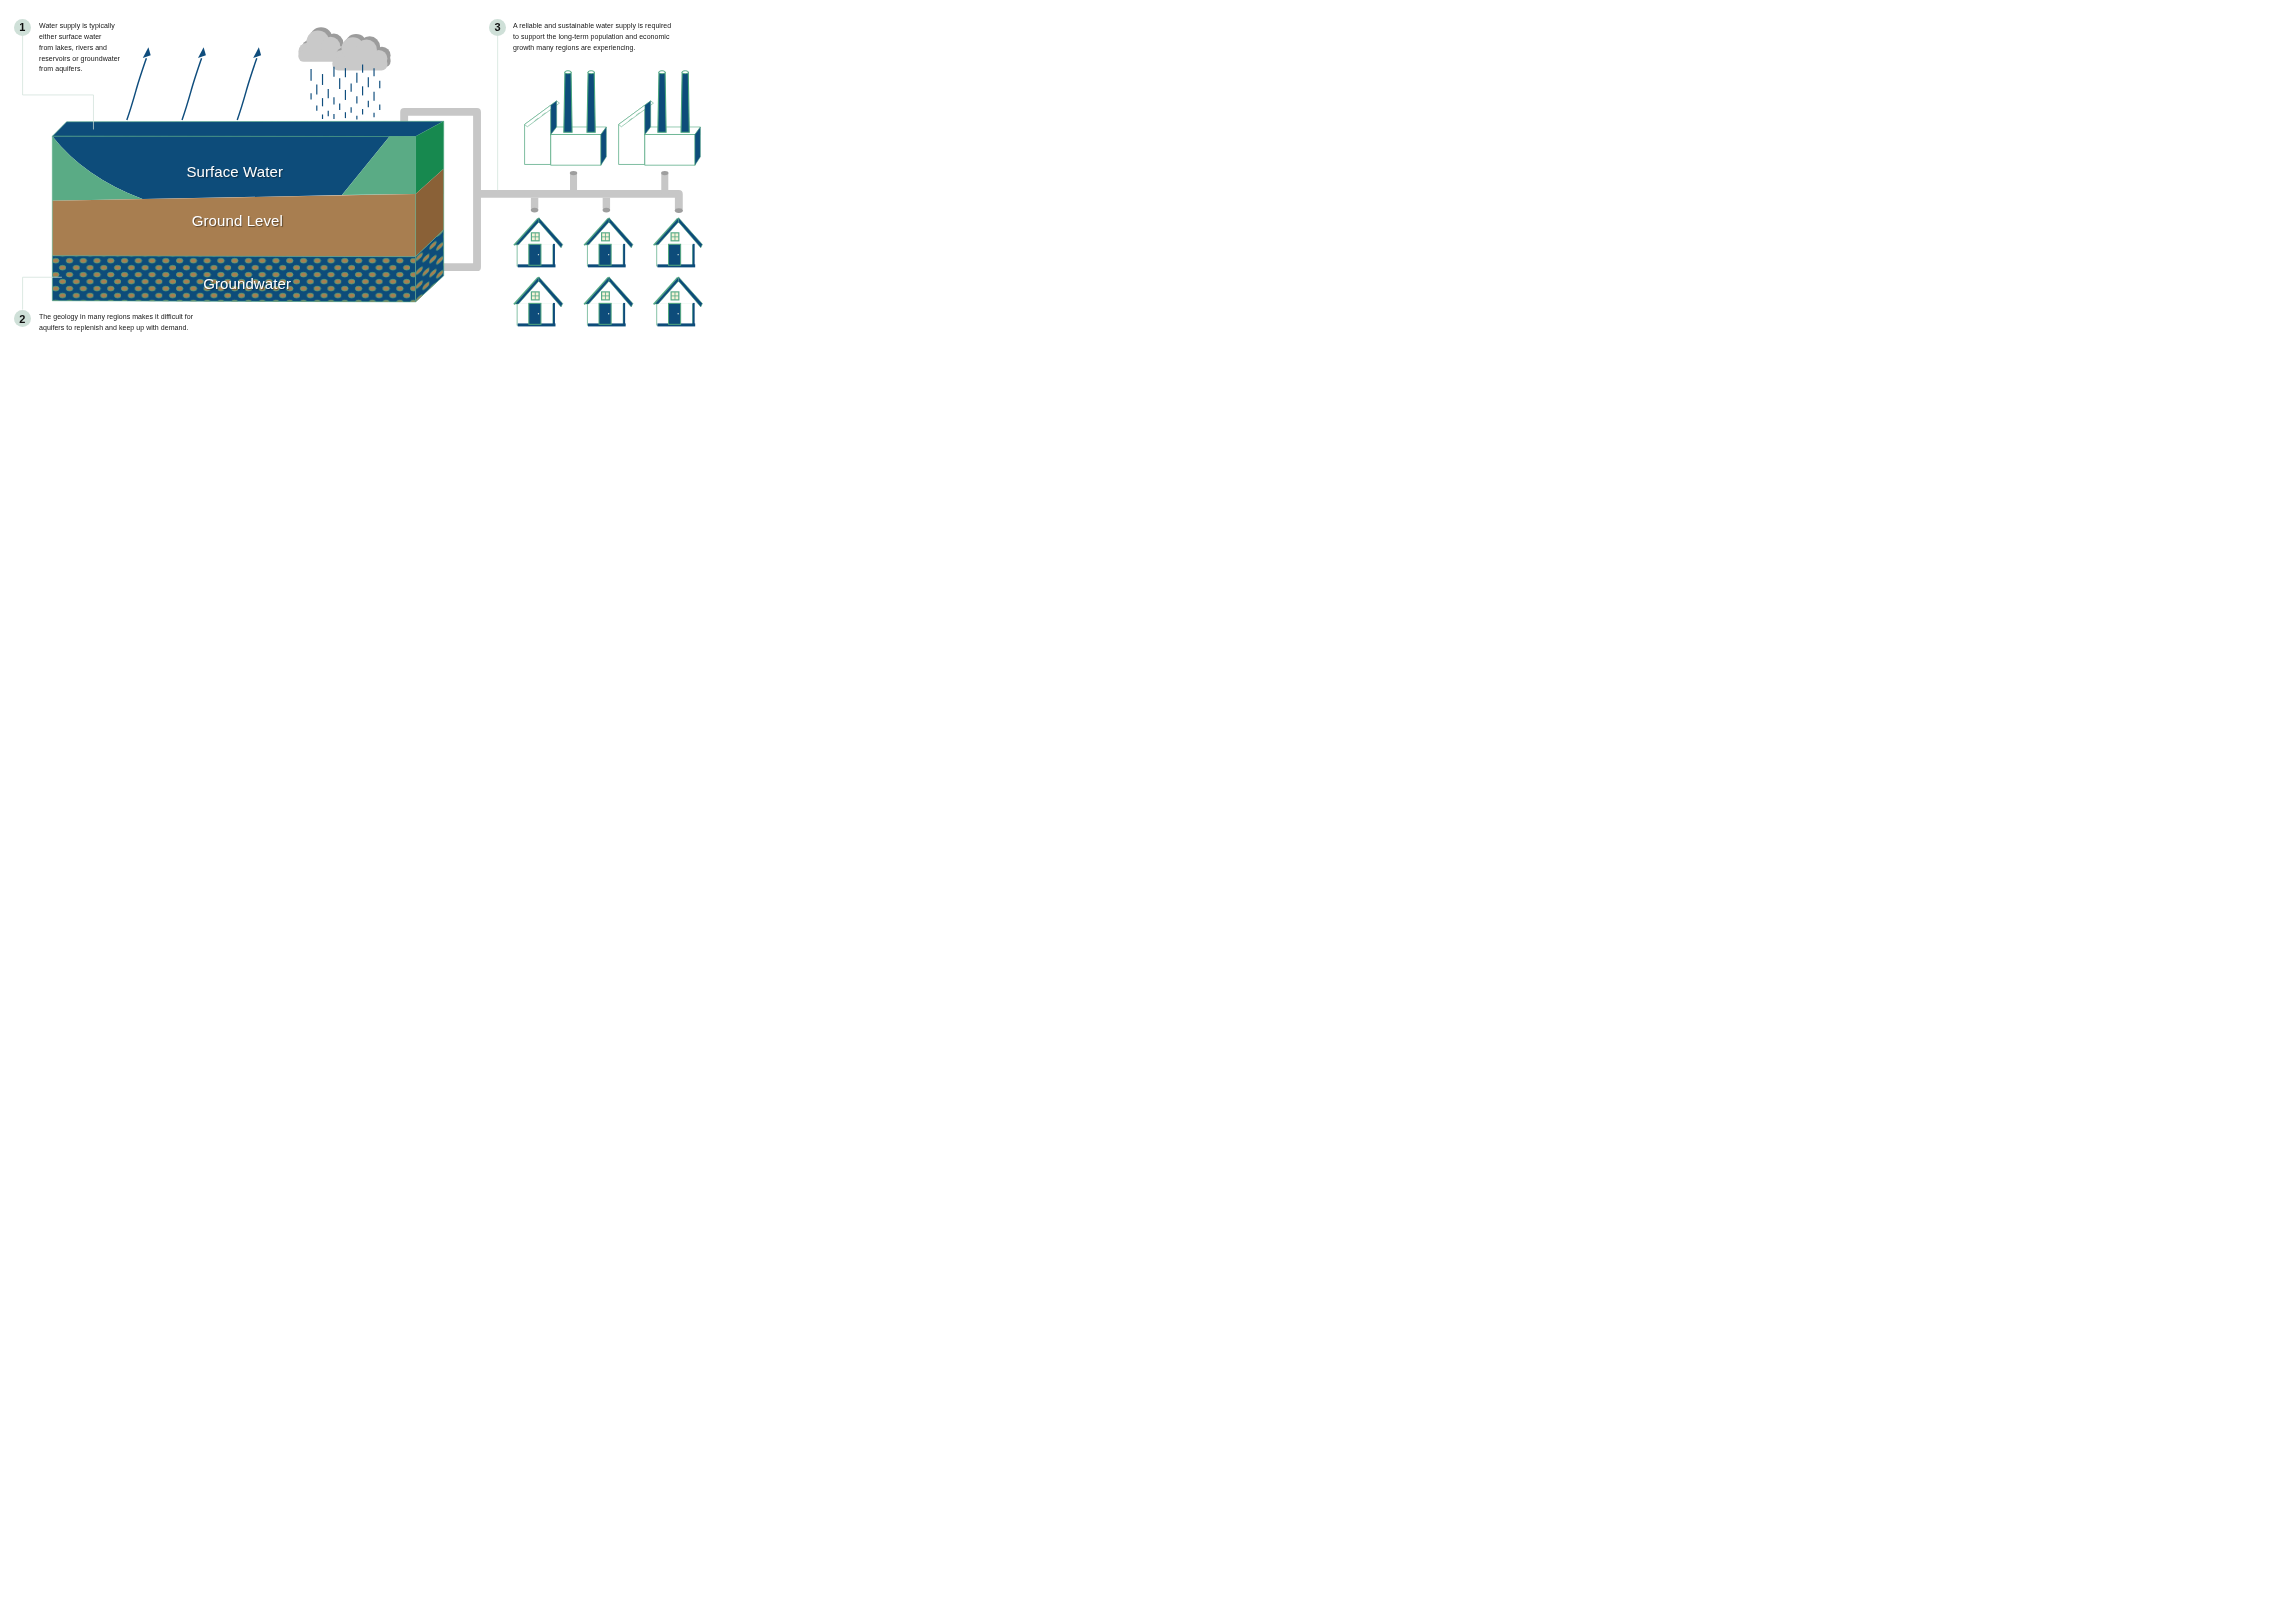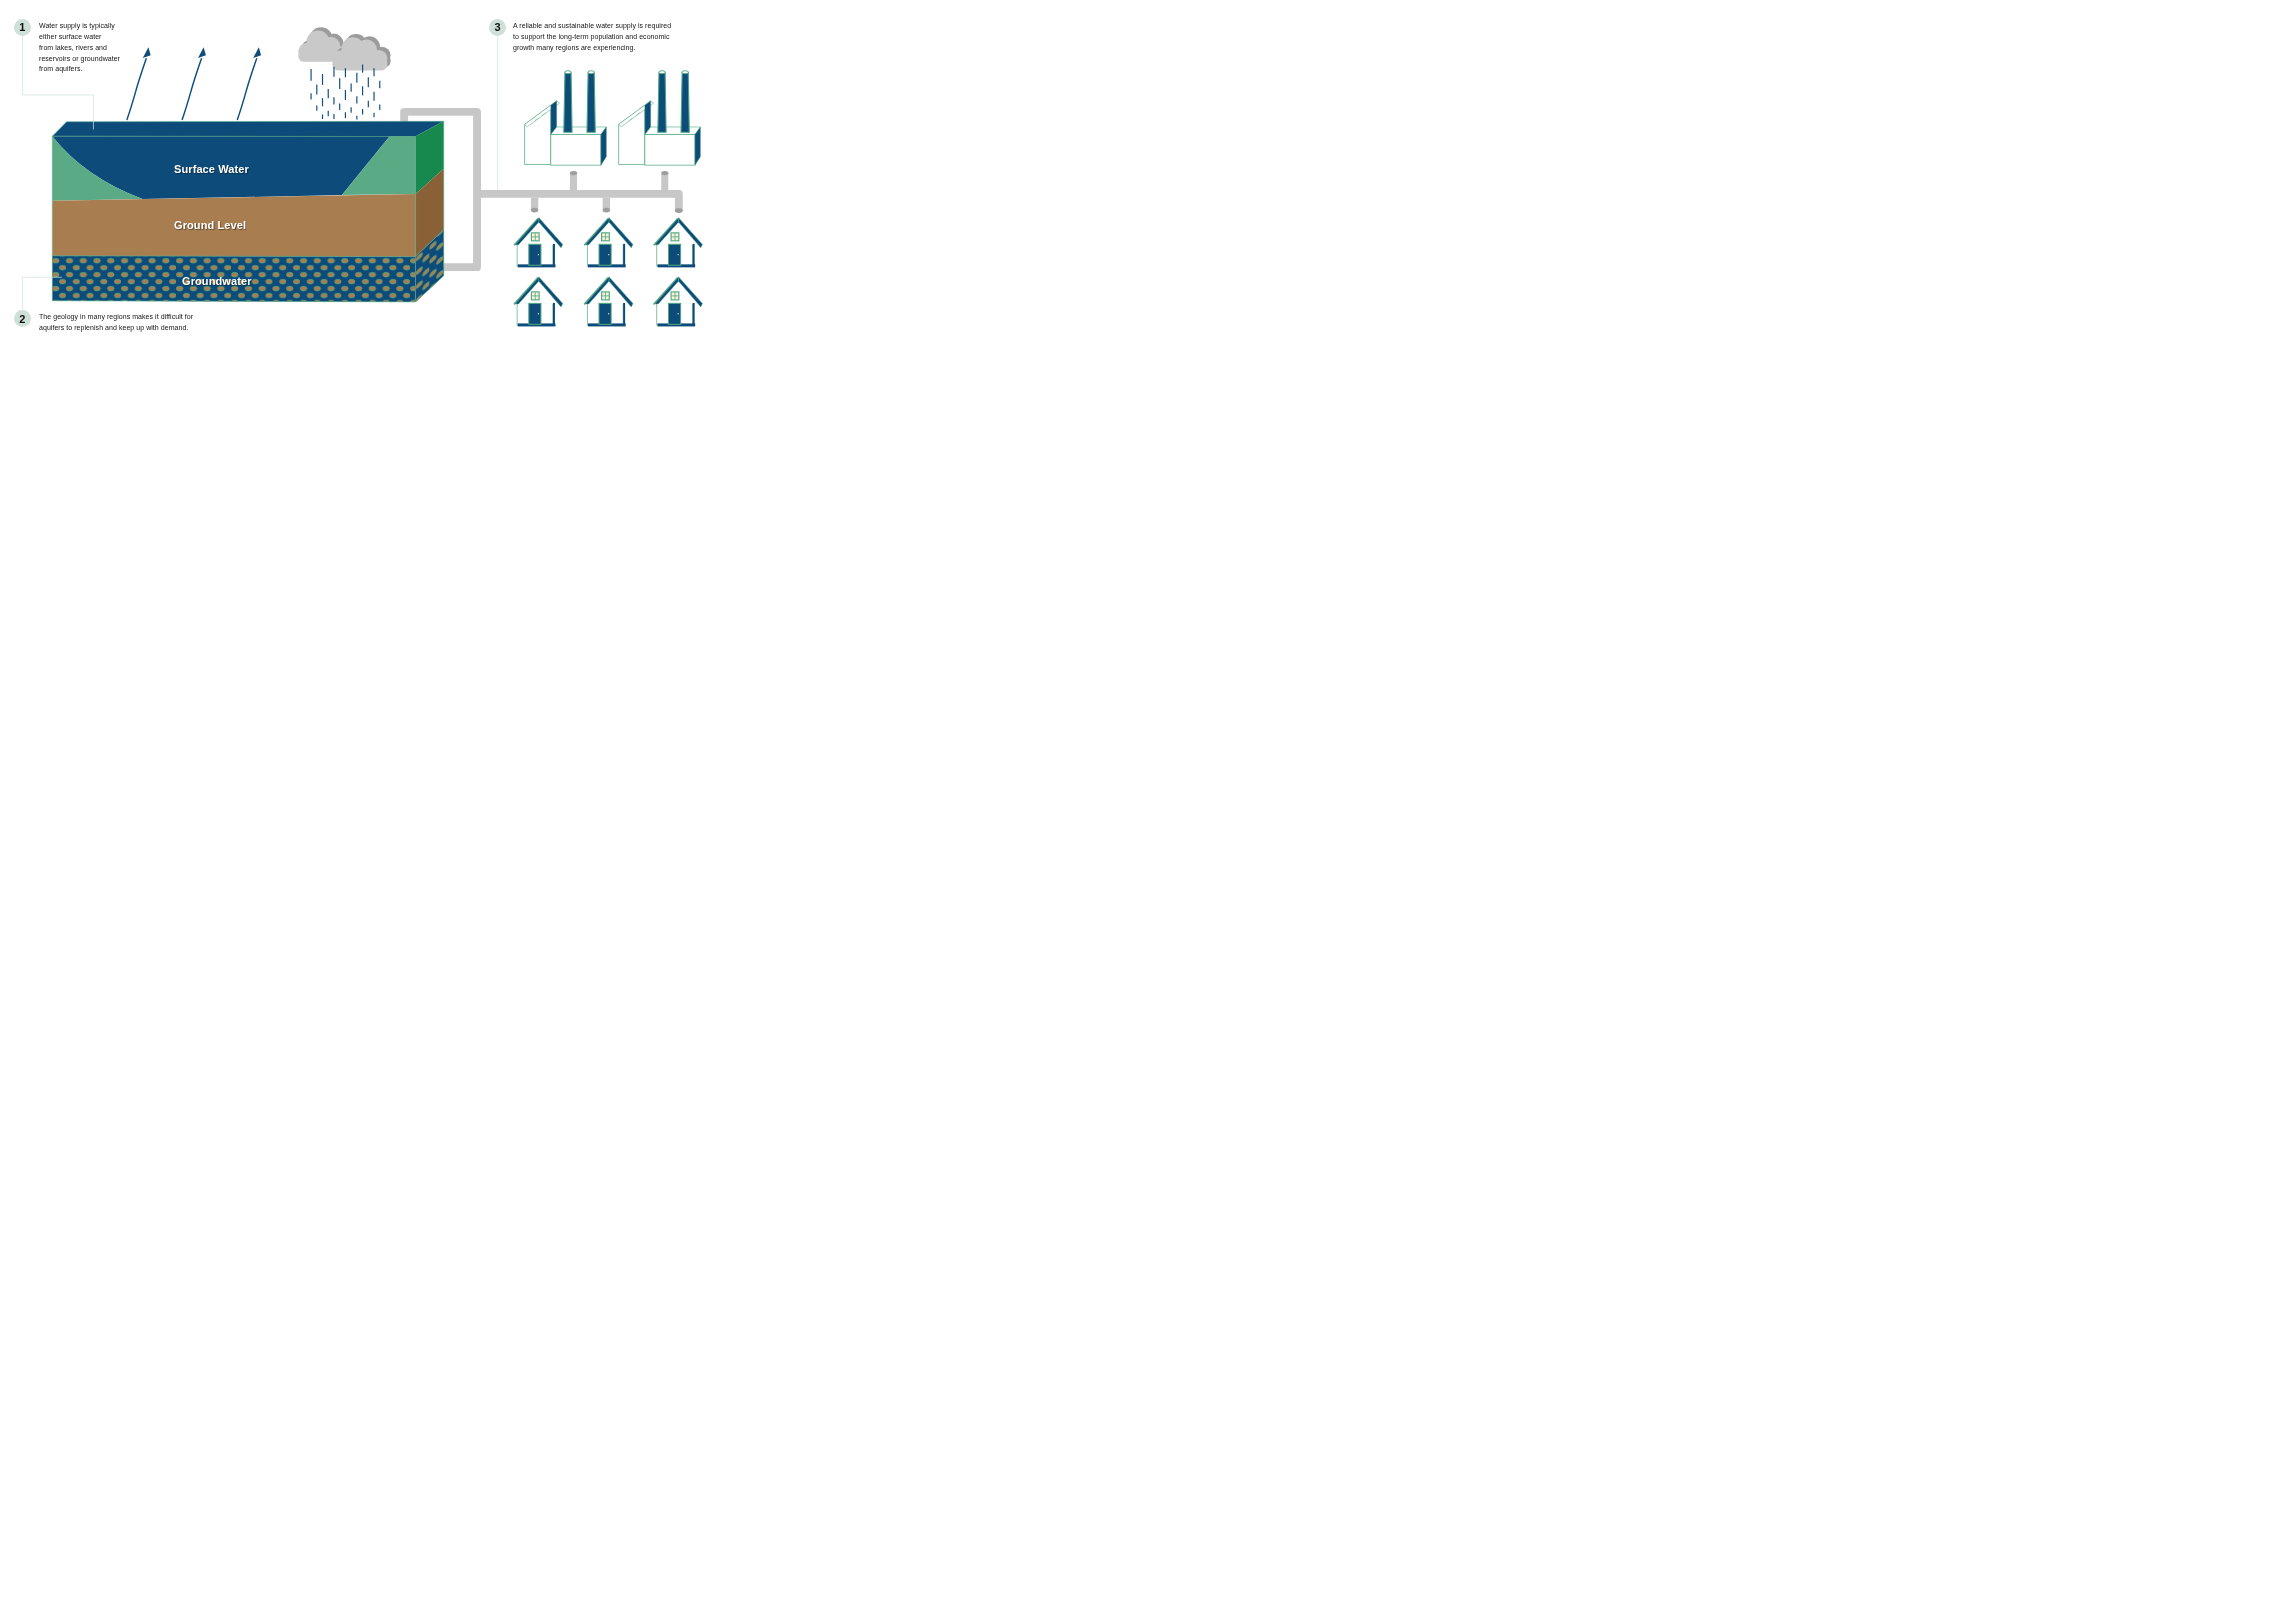--- a/index.html
+++ b/index.html
@@ -9,22 +9,22 @@
   }
   html,body{margin:0;padding:0;background:#fff;}
   body{font-family:"Liberation Sans", sans-serif;}
   .canvas{position:relative;width:713px;height:343px;background:#fff;overflow:hidden;}
   .scene{position:absolute;left:0;top:0;}
   .note{position:absolute;color:var(--ink);font-size:7px;line-height:10.7px;
         white-space:pre-line;letter-spacing:0.05px;}
   .num-circle{position:absolute;width:17.3px;height:17.3px;border-radius:50%;
         background:var(--pale);color:#101010;font-size:11px;font-weight:600;
         display:flex;align-items:center;justify-content:center;}
-  .layer-label{position:absolute;width:109px;text-align:left;color:#fff;
-        font-size:11px;font-weight:bold;letter-spacing:0.1px;
+  .layer-label{position:absolute;width:109px;text-align:right;color:#fff;
+        font-size:15px;font-weight:normal;letter-spacing:0.1px;
         text-shadow:0.9px 1.4px 0.9px rgba(15,15,15,.5);}
 </style>
 </head>
 <body>
 
 <div class="canvas">
 
 <svg class="scene" width="713" height="343" viewBox="0 0 1568 755">
   <defs>
     <pattern id="dotsF" x="114" y="566" width="30.3" height="30.6" patternUnits="userSpaceOnUse">
@@ -213,17 +213,17 @@
 <div class="num-circle" style="left:13.6px;top:310px">2</div>
 <div class="note" style="left:39px;top:312px;width:195px">The geology in many regions makes it difficult for
 aquifers to replenish and keep up with demand.</div>
 
 <div class="num-circle" style="left:489px;top:18.6px">3</div>
 <div class="note" style="left:513px;top:21.4px;width:195px">A reliable and sustainable water supply is required
 to support the long-term population and economic
 growth many regions are experiencing.</div>
 
 <div class="layer-label" style="left:174px;top:163px">Surface Water</div>
-<div class="layer-label" style="left:174px;top:219px">Ground Level</div>
+<div class="layer-label" style="left:174px;top:212px">Ground Level</div>
 <div class="layer-label" style="left:182px;top:275px">Groundwater</div>
 
 </div>
 
 
 </body></html>

